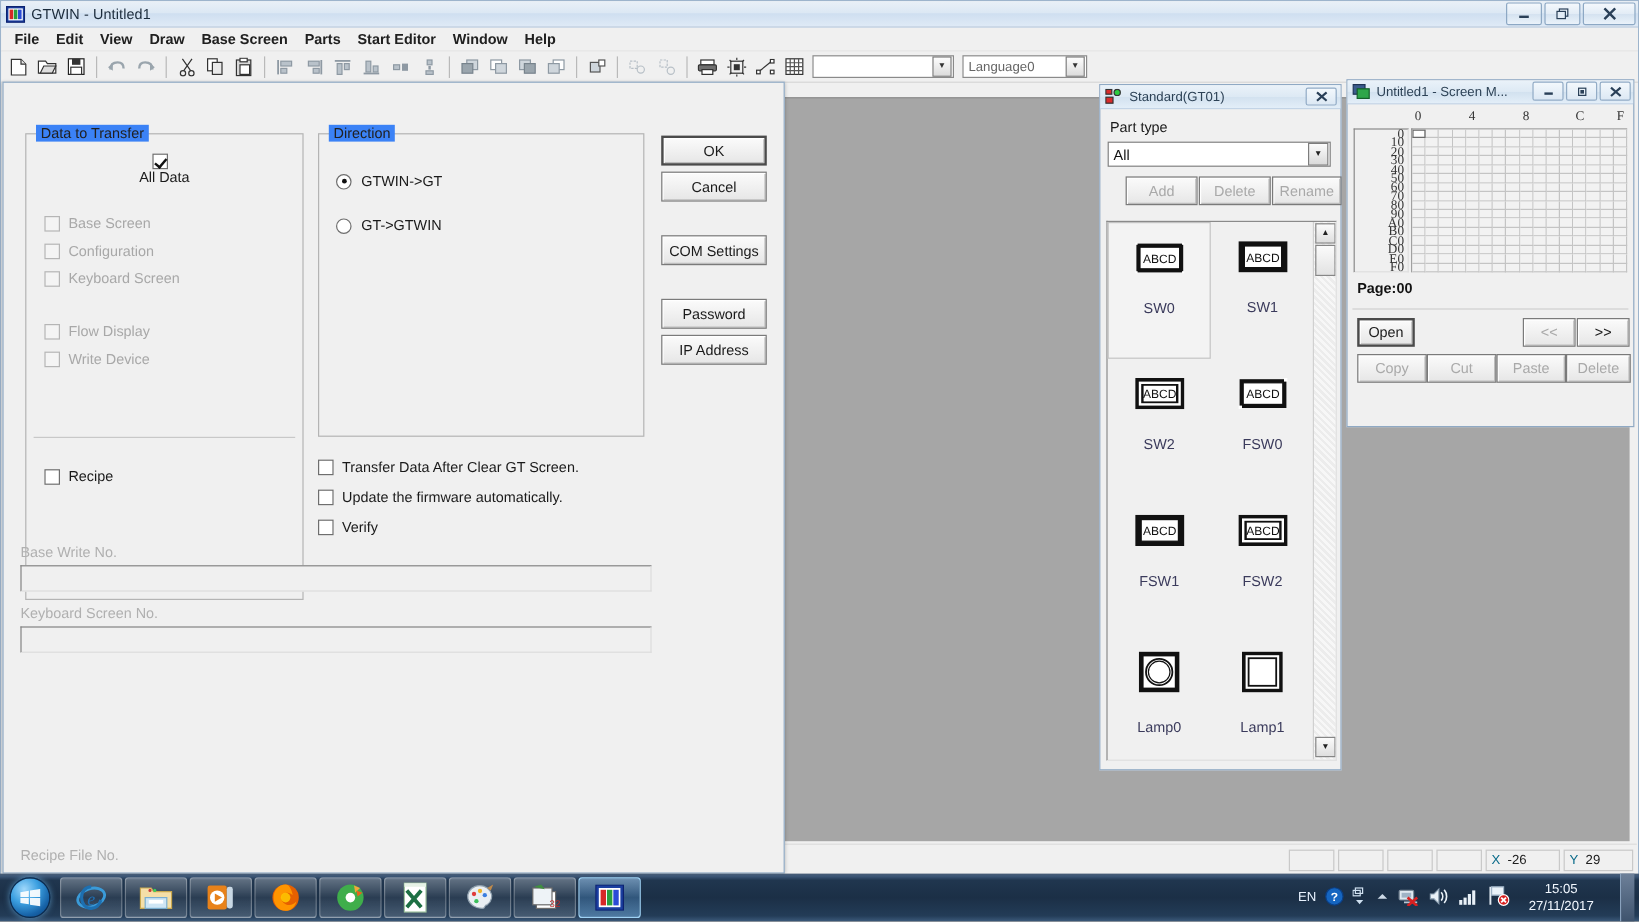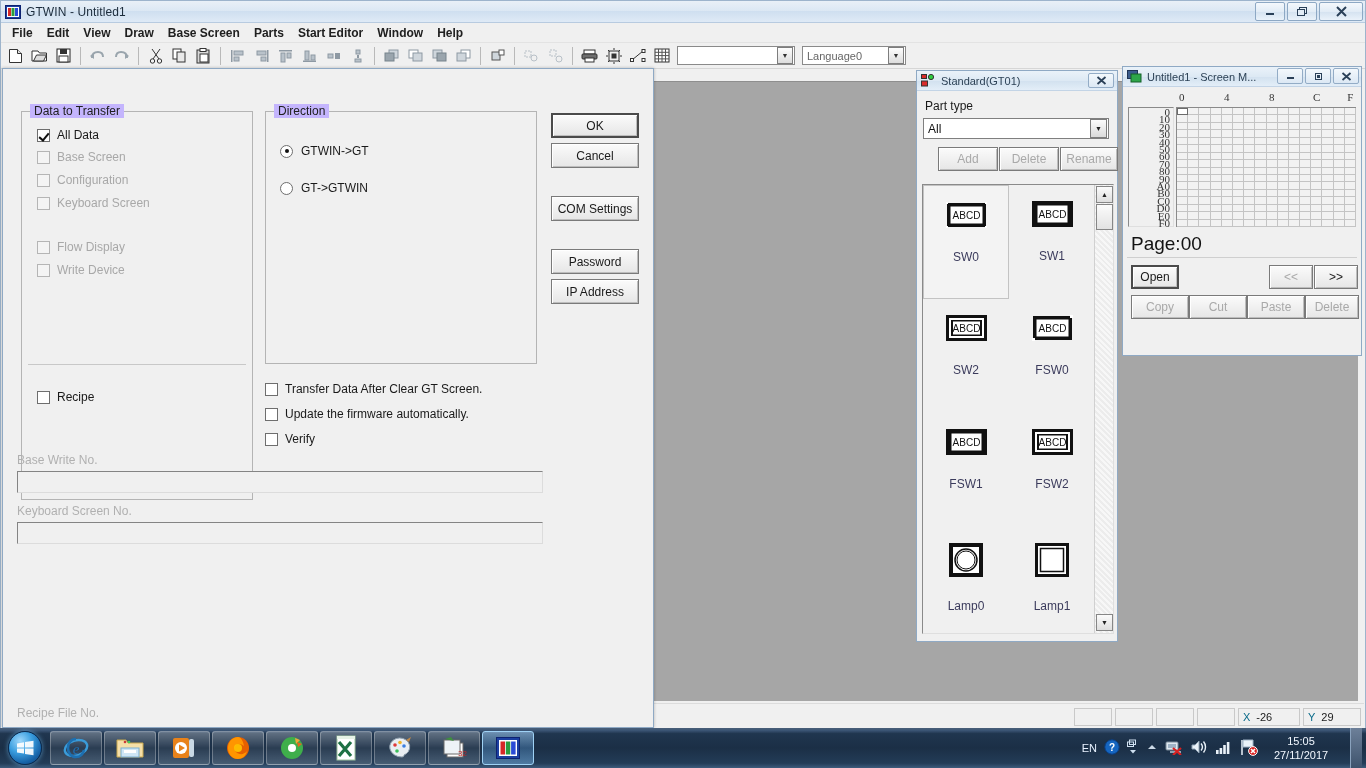--- a/index.html
+++ b/index.html
@@ -128,21 +128,21 @@
     border: 1px solid #9b3a36;
     background: linear-gradient(to bottom,#e9827c 0%,#d8524c 45%,#c33d37 52%,#e08d88 100%);
     color: #fff; font-size: 10px; font-weight: bold;
     display: flex; align-items: center; justify-content: center;
   }
   .groupbox {
     position: absolute; border: 1px solid #b4b4b4;
   }
   .groupbox > .gb-title {
     position: absolute; top: -8px; left: 8px;
-    background: #c4b5fd; padding: 0 4px;
+    background: #3b82f6; padding: 0 4px;
     font-size: 12px; color: #202020;
   }
   .chk-row { display: flex; align-items: center; margin-bottom: 3px; }
   .chk {
     width: 13px; height: 13px; border: 1px solid #6e6e6e;
     background: #fff; margin-right: 7px; flex: none;
     position: relative;
   }
   .chk.disabled { border-color: #b5b5b5; background: #f4f4f4; }
   .chk.checked::after {
@@ -288,21 +288,21 @@
   .cells {
     position: absolute; left: 48px; top: 16px; width: 180px; height: 120px;
     display: grid; grid-template-columns: repeat(16, 1fr); grid-template-rows: repeat(16, 1fr);
     background: #fff;
     border-top: 1px solid #8a8a8a; border-left: 1px solid #8a8a8a;
   }
   .cells i { border-right: 1px solid #c4c4c4; border-bottom: 1px solid #c4c4c4; background:#f2f2f2; }
   .cells i.sel { background: #fff; outline: 1px solid #6b6b6b; outline-offset: -1px; z-index:2; }
   .page-lbl {
     position: absolute; left: 8px; top: 166px;
-    font-size: 19px; font-weight: normal; color: #121212;
+    font-size: 12px; font-weight: bold; color: #121212;
   }
   .sm-sep { position: absolute; left: 4px; right: 4px; top: 190px; height: 1px; background: #cfcfcf; }
 
   
   #taskbar {
     position: absolute; left: 0; bottom: 0; width: 1366px; height: 40px;
     background: linear-gradient(to bottom,#4a5f78 0%,#3b5575 6%,#20364f 14%,#1b2f46 50%,#233c57 88%,#3d5b7c 100%);
     display: flex; align-items: center;
   }
   #start-orb {
@@ -584,21 +584,21 @@
         <span class="sb-val">29</span>
       </div>
     </div>
   </div>
 
   <div id="transfer-dialog">
 
     <div class="groupbox" style="left:18px; top:42px; width:232px; height:389px;">
       <span class="gb-title">Data to Transfer</span>
       <div style="position:absolute; left:15px; top:16px; width:200px;">
-        <div class="chk-row" style="margin-bottom:8px;">
+        <div class="chk-row" style="margin-bottom:24px;flex-direction:column;">
           <span class="chk checked"></span>
           <span class="chk-lbl">All Data</span>
         </div>
         <div class="chk-row" style="margin-bottom:9px;">
           <span class="chk disabled"></span>
           <span class="chk-lbl disabled">Base Screen</span>
         </div>
         <div class="chk-row" style="margin-bottom:9px;">
           <span class="chk disabled"></span>
           <span class="chk-lbl disabled">Configuration</span>

